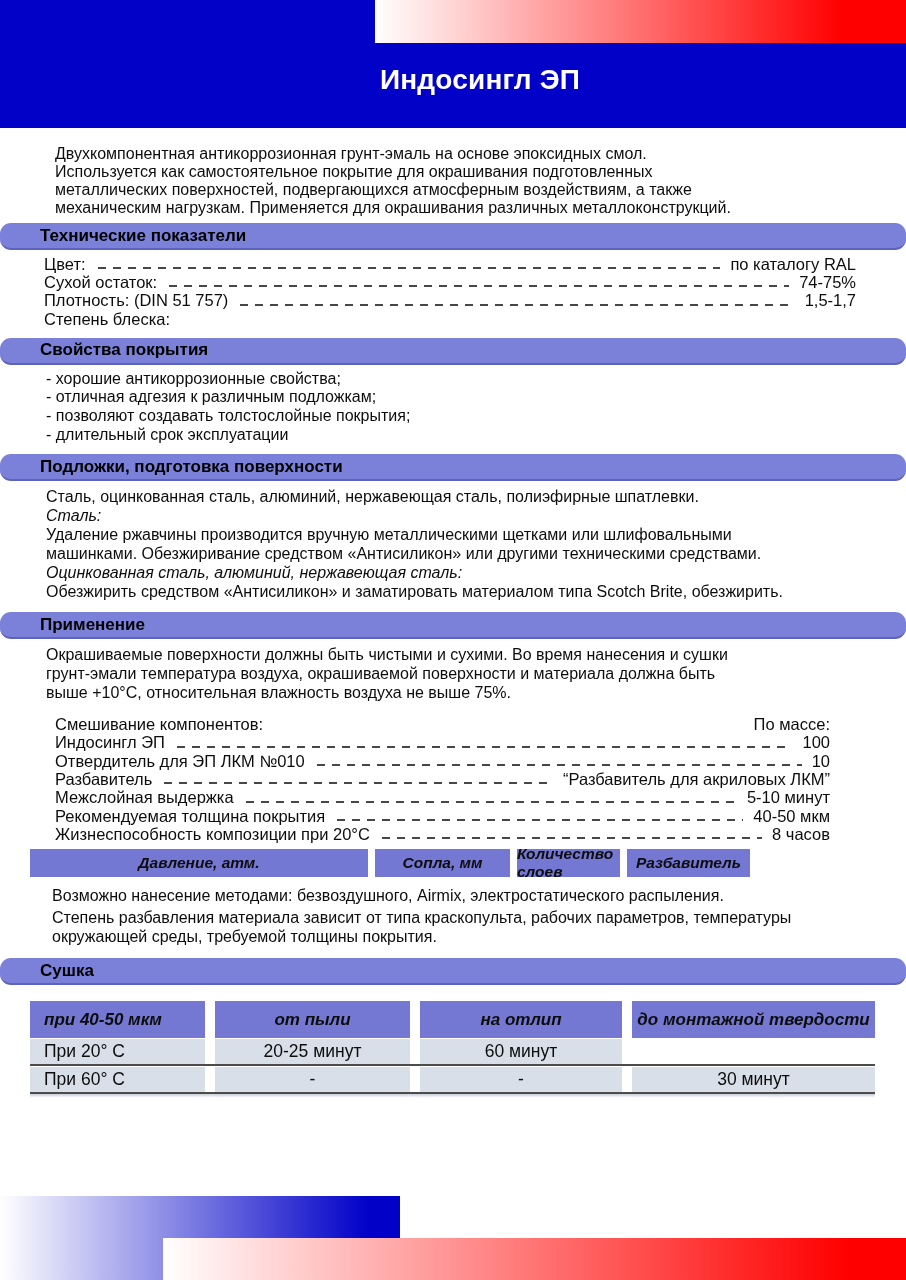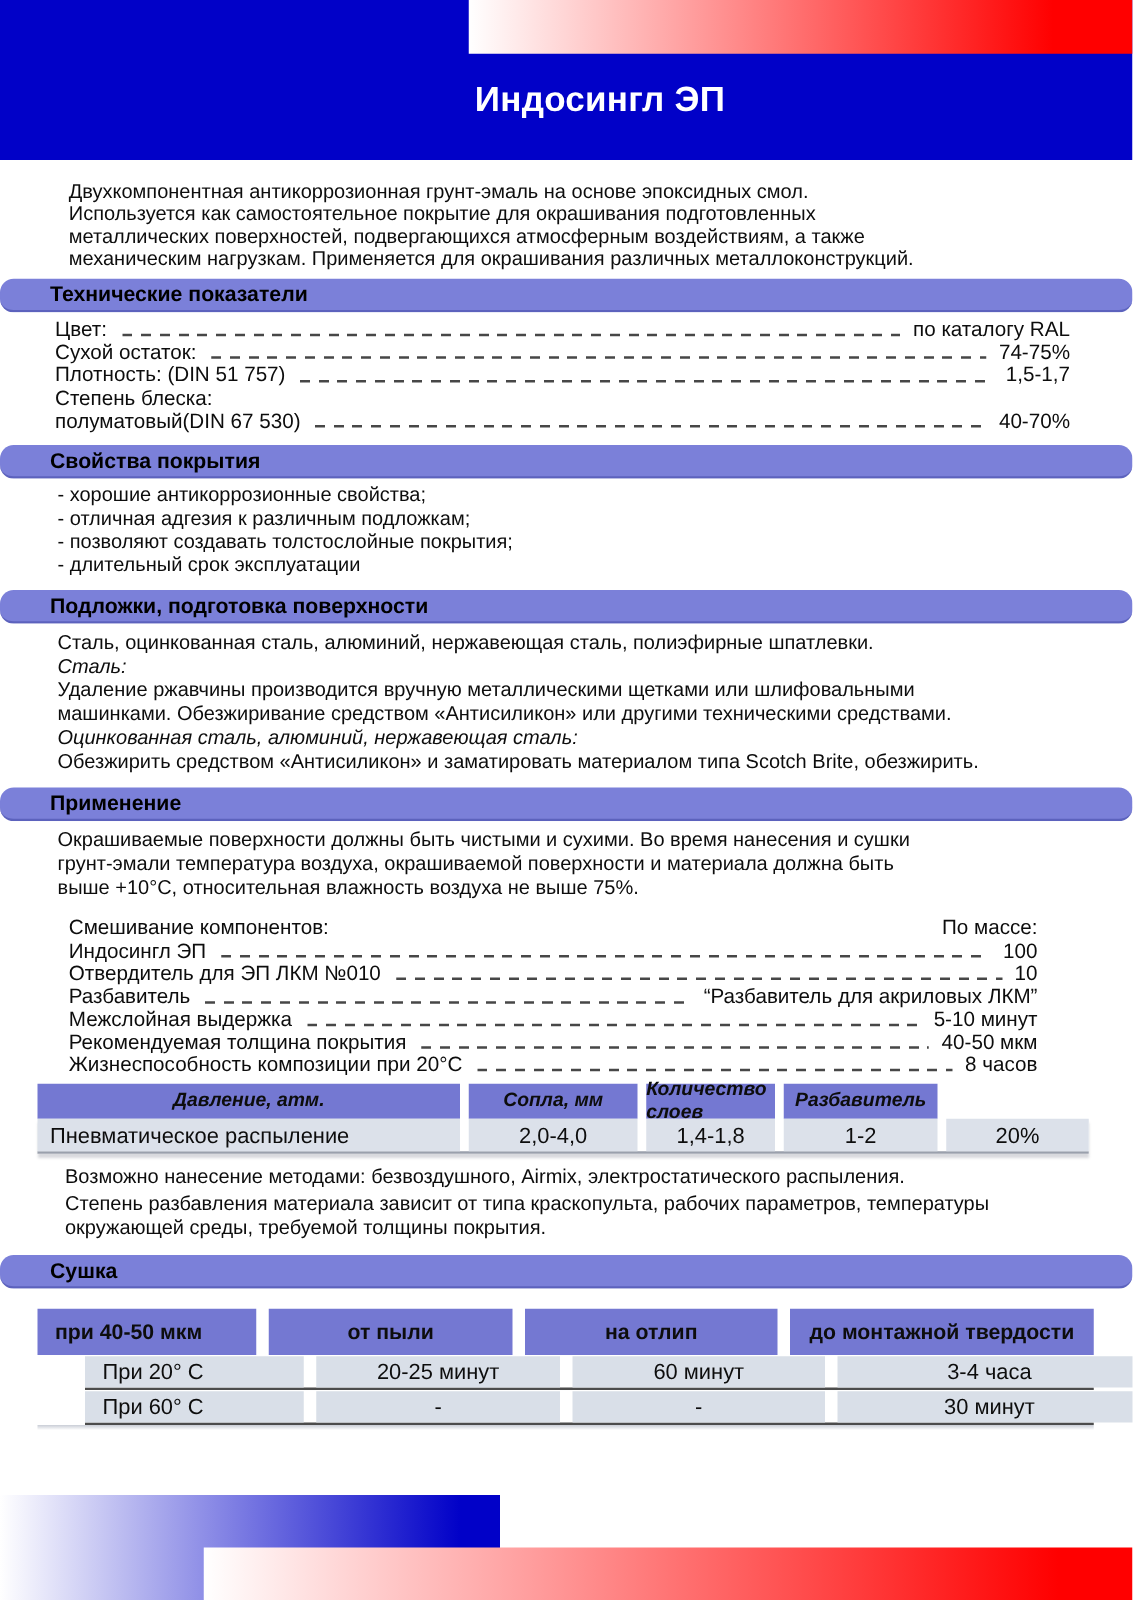--- a/index.html
+++ b/index.html
@@ -49,23 +49,23 @@
   .t1-row .cell.c1 { justify-content:flex-start; padding-left:10px; }
 
   
   .notes { margin:9px 0 0 52px; font-size:16px; line-height:19px; }
   .notes .gap { height:3px; }
 
   
   .t2 { margin:16px 0 0 30px; width:845px; }
   .t2-grid { display:grid; grid-template-columns:175px 195px 202px 243px; column-gap:10px; }
   .t2-head .cell { background:#7478d2; height:37px; display:flex; align-items:center; justify-content:center;
-                   font-weight:bold; font-size:17px; }
+                   font-style:italic; font-weight:bold; font-size:17px; }
   .t2-head .cell.c1 { justify-content:flex-start; padding-left:14px; }
-  .t2-row { border-bottom:2px solid #4c4c4c; margin-top:1px;margin-left:38px; }
+  .t2-row { border-bottom:2px solid #4c4c4c; margin-top:1px; }
   .t2-row .cell { background:#d9dfe8; height:25px; display:flex; align-items:center; justify-content:center;
                   font-size:17.5px; }
   .t2-row .cell.c1 { justify-content:flex-start; padding-left:14px; }
   .t2-shadow { height:4px; margin-left:30px; width:845px; background:linear-gradient(#c9cdd6,#ffffff); }
 
   .drying-note { margin:9px 0 0 52px; font-size:16px; line-height:19px; }
 
   
   .footer-blue-bar { position:absolute; left:0; top:1196px; width:400px; height:84px;
                      background:linear-gradient(90deg,#ffffff 0%,#0101c8 92%); }
@@ -104,25 +104,20 @@
         <span class="lval">74-75%</span>
       </div>
       <div class="lrow">
         <span>Плотность: (DIN 51 757)</span>
         <span class="leader"></span>
         <span class="lval">1,5-1,7</span>
       </div>
       <div class="lrow no-leader">
         <span>Степень блеска:</span>
 
-      </div>
-      <div class="lrow">
-        <span>полуматовый(DIN 67 530)</span>
-        <span class="leader"></span>
-        <span class="lval">40-70%</span>
       </div>
     </div>
 
     <div class="secbar">Свойства покрытия</div>
     <div class="bullets">
       <div>- хорошие антикоррозионные свойства;</div>
       <div>- отличная адгезия к различным подложкам;</div>
       <div>- позволяют создавать толстослойные покрытия;</div>
       <div>- длительный срок эксплуатации</div>
     </div>
@@ -181,27 +176,20 @@
       </div>
     </div>
 
     <div class="t1">
       <div class="t1-grid t1-head">
         <div class="cell">Давление, атм.</div>
         <div class="cell">Сопла, мм</div>
         <div class="cell">Количество слоев</div>
         <div class="cell">Разбавитель</div>
       </div>
-      <div class="t1-grid t1-row">
-        <div class="cell c1">Пневматическое распыление</div>
-        <div class="cell">2,0-4,0</div>
-        <div class="cell">1,4-1,8</div>
-        <div class="cell">1-2</div>
-        <div class="cell">20%</div>
-      </div>
     </div>
 
     <div class="notes">
       <div>Возможно нанесение методами: безвоздушного, Airmix, электростатического распыления.</div>
       <div class="gap"></div>
       <div>Степень разбавления материала зависит от типа краскопульта, рабочих параметров, температуры</div>
       <div>окружающей среды, требуемой толщины покрытия.</div>
     </div>
 
     <div class="secbar" style="margin-top:12px;">Сушка</div>
@@ -210,21 +198,20 @@
       <div class="t2-grid t2-head">
         <div class="cell c1">при 40-50 мкм</div>
         <div class="cell">от пыли</div>
         <div class="cell">на отлип</div>
         <div class="cell">до монтажной твердости</div>
       </div>
       <div class="t2-grid t2-row">
         <div class="cell c1">При 20° С</div>
         <div class="cell">20-25 минут</div>
         <div class="cell">60 минут</div>
-        <div class="cell">3-4 часа</div>
       </div>
       <div class="t2-grid t2-row">
         <div class="cell c1">При 60° С</div>
         <div class="cell">-</div>
         <div class="cell">-</div>
         <div class="cell">30 минут</div>
       </div>
     </div>
     <div class="t2-shadow"></div>
 

